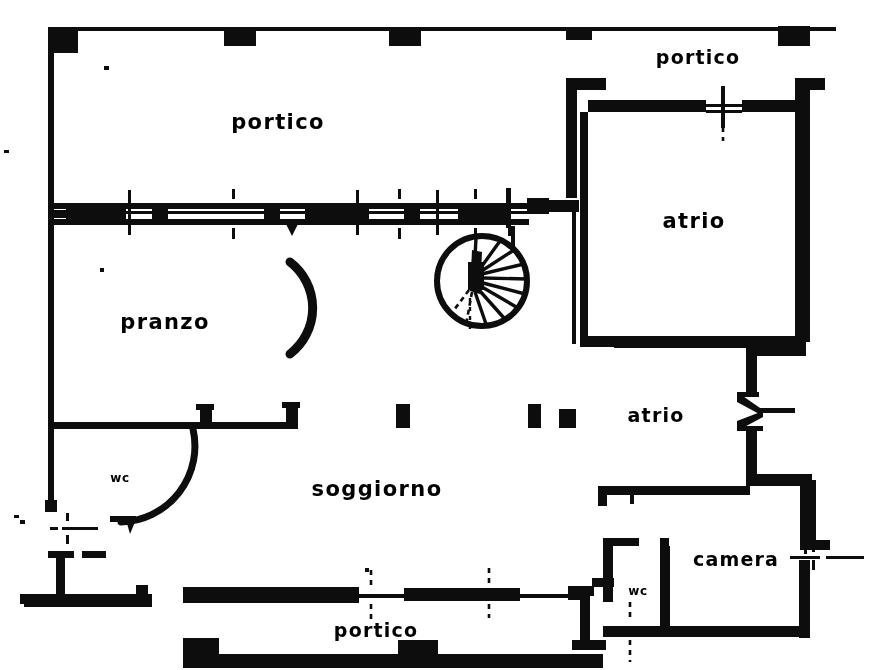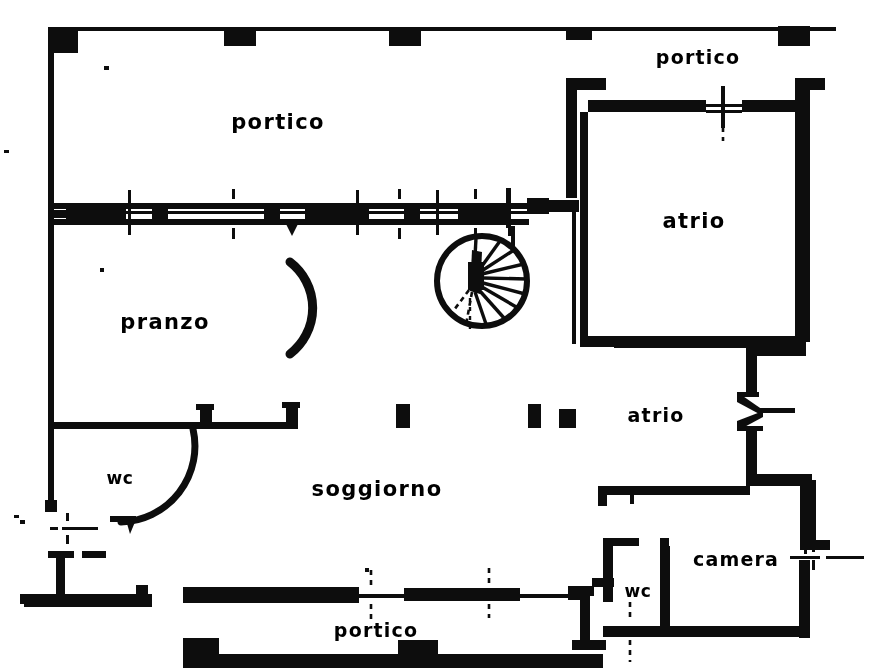--- a/index.html
+++ b/index.html
@@ -30,21 +30,21 @@
     color: #000000;
     font-family: "DejaVu Sans", sans-serif;
     font-weight: 700;
     letter-spacing: 0.8px;
     white-space: nowrap;
     transform: translate(-50%, -50%);
     user-select: none;
   }
   .lbl-lg { font-size: 21px; letter-spacing: 1.4px; }
   .lbl-md { font-size: 19px; letter-spacing: 1.2px; }
-  .lbl-sm { font-size: 17px; letter-spacing: 0.6px; }
+  .lbl-sm { font-size: 12px; letter-spacing: 0.6px; }
 </style>
 </head>
 <body>
 
 <div id="plan-root">
 
   <svg id="plan-svg" viewBox="0 0 893 670">
     <g fill="#0d0d0d" stroke="none">
 
       <g>

